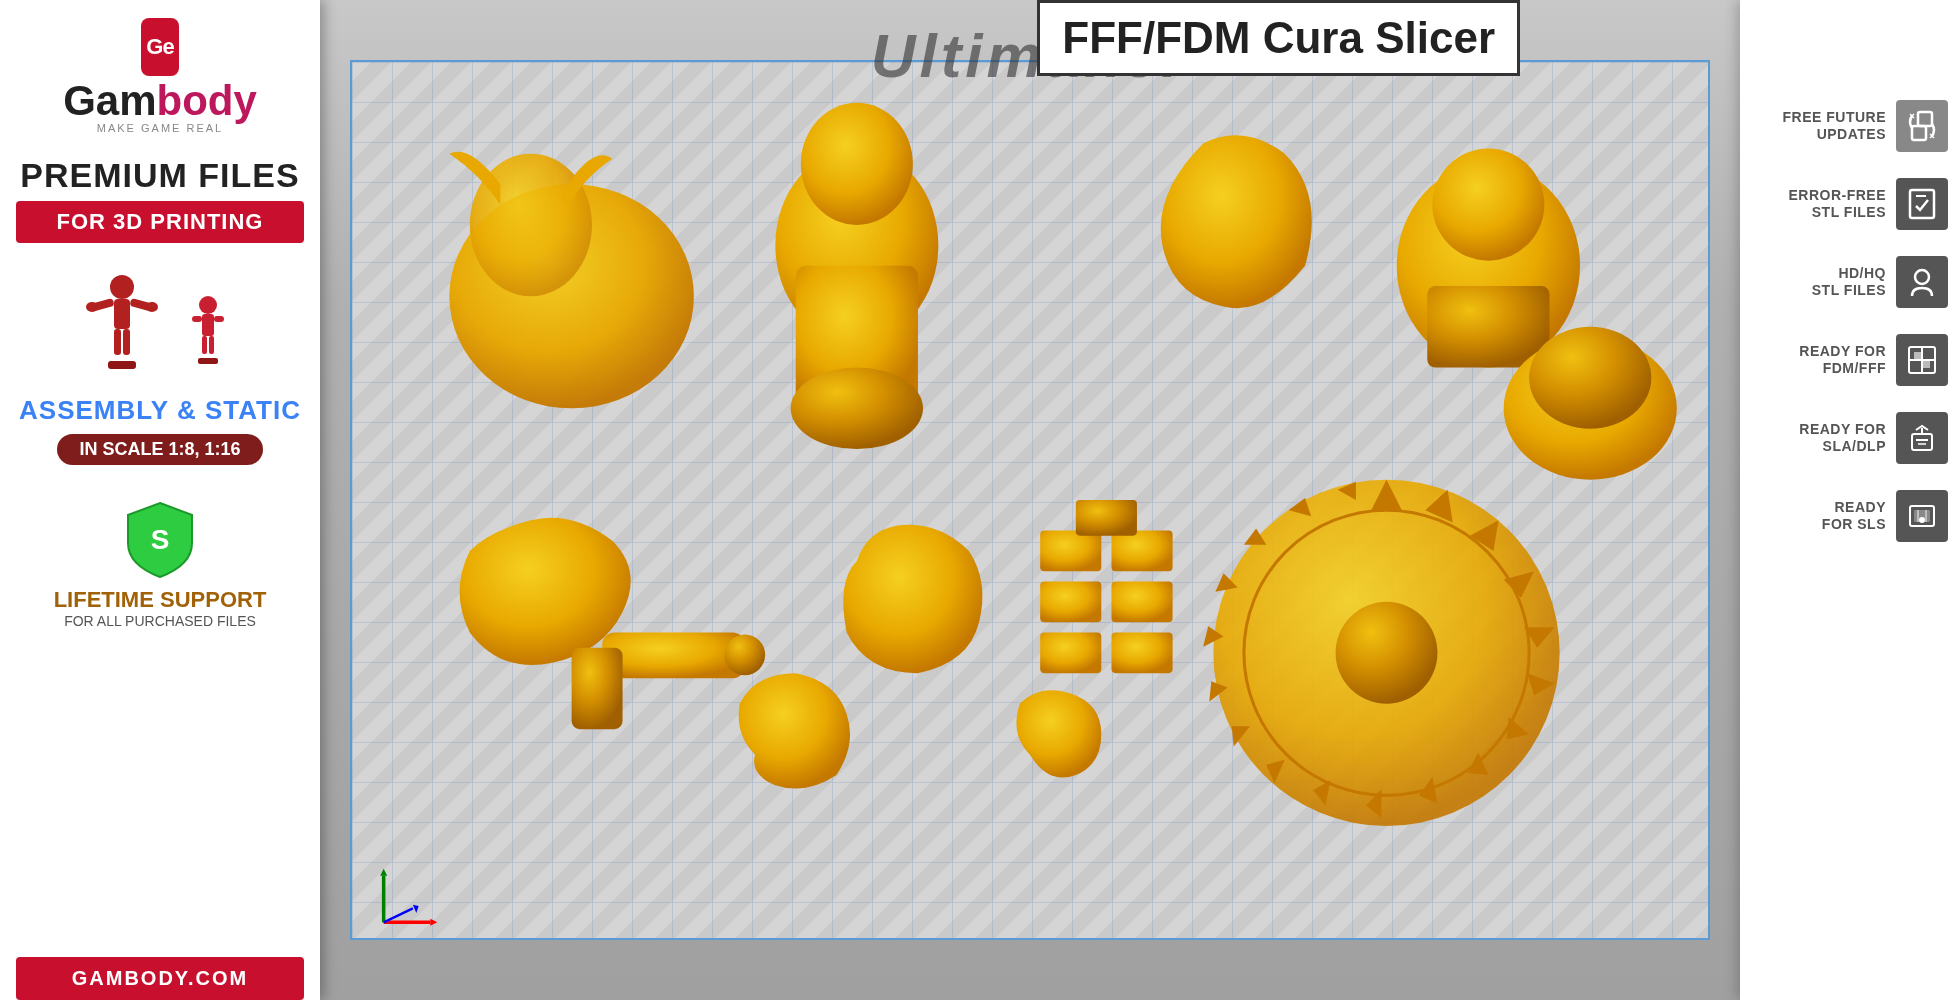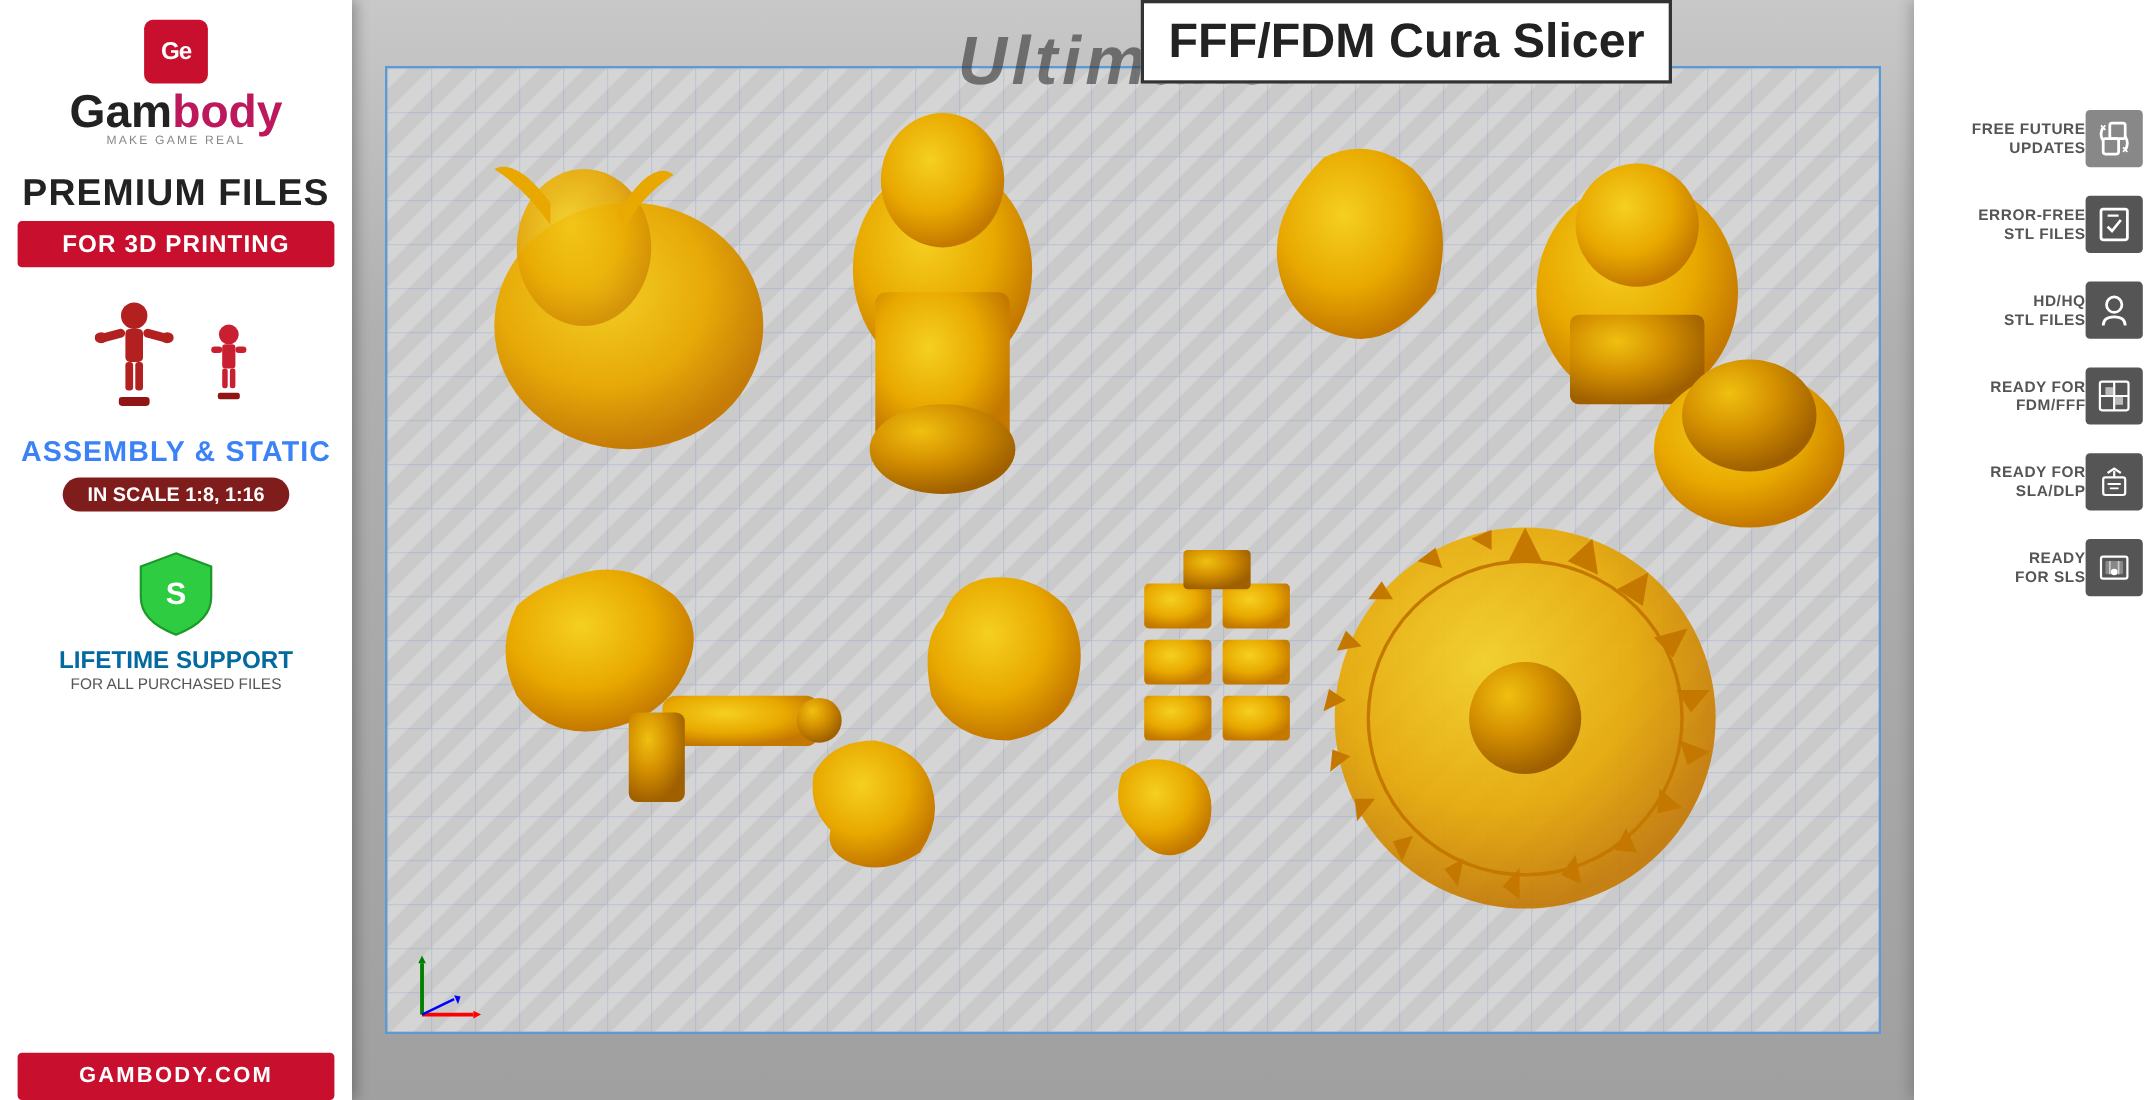--- a/index.html
+++ b/index.html
@@ -27,21 +27,21 @@
     }
 
     .logo-area {
       display: flex;
       flex-direction: column;
       align-items: center;
       margin-bottom: 10px;
     }
 
     .logo-box {
-      width: 58px;
+      width: 38px;
       height: 58px;
       background: #c8102e;
       border-radius: 8px;
       display: flex;
       align-items: center;
       justify-content: center;
       margin-bottom: 4px;
     }
 
     .logo-box span {
@@ -144,21 +144,21 @@
 
     .shield-icon {
       width: 72px;
       height: 82px;
       margin-bottom: 6px;
     }
 
     .lifetime-title {
       font-size: 22px;
       font-weight: 800;
-      color: #0369a1;
+      color: #a16207;
       text-align: center;
       line-height: 1.2;
     }
 
     .lifetime-sub {
       font-size: 14px;
       color: #555;
       text-align: center;
       font-weight: 500;
     }
@@ -256,20 +256,21 @@
       font-weight: 900;
       color: #222;
       white-space: nowrap;
       z-index: 20;
     }
 
     .feature-item {
       display: flex;
       align-items: center;
       justify-content: flex-end;
+      gap: 10px;
       margin-bottom: 22px;
       padding-bottom: 4px;
     }
 
     .feature-label {
       font-size: 14px;
       font-weight: 700;
       color: #555;
       text-align: right;
       line-height: 1.2;

